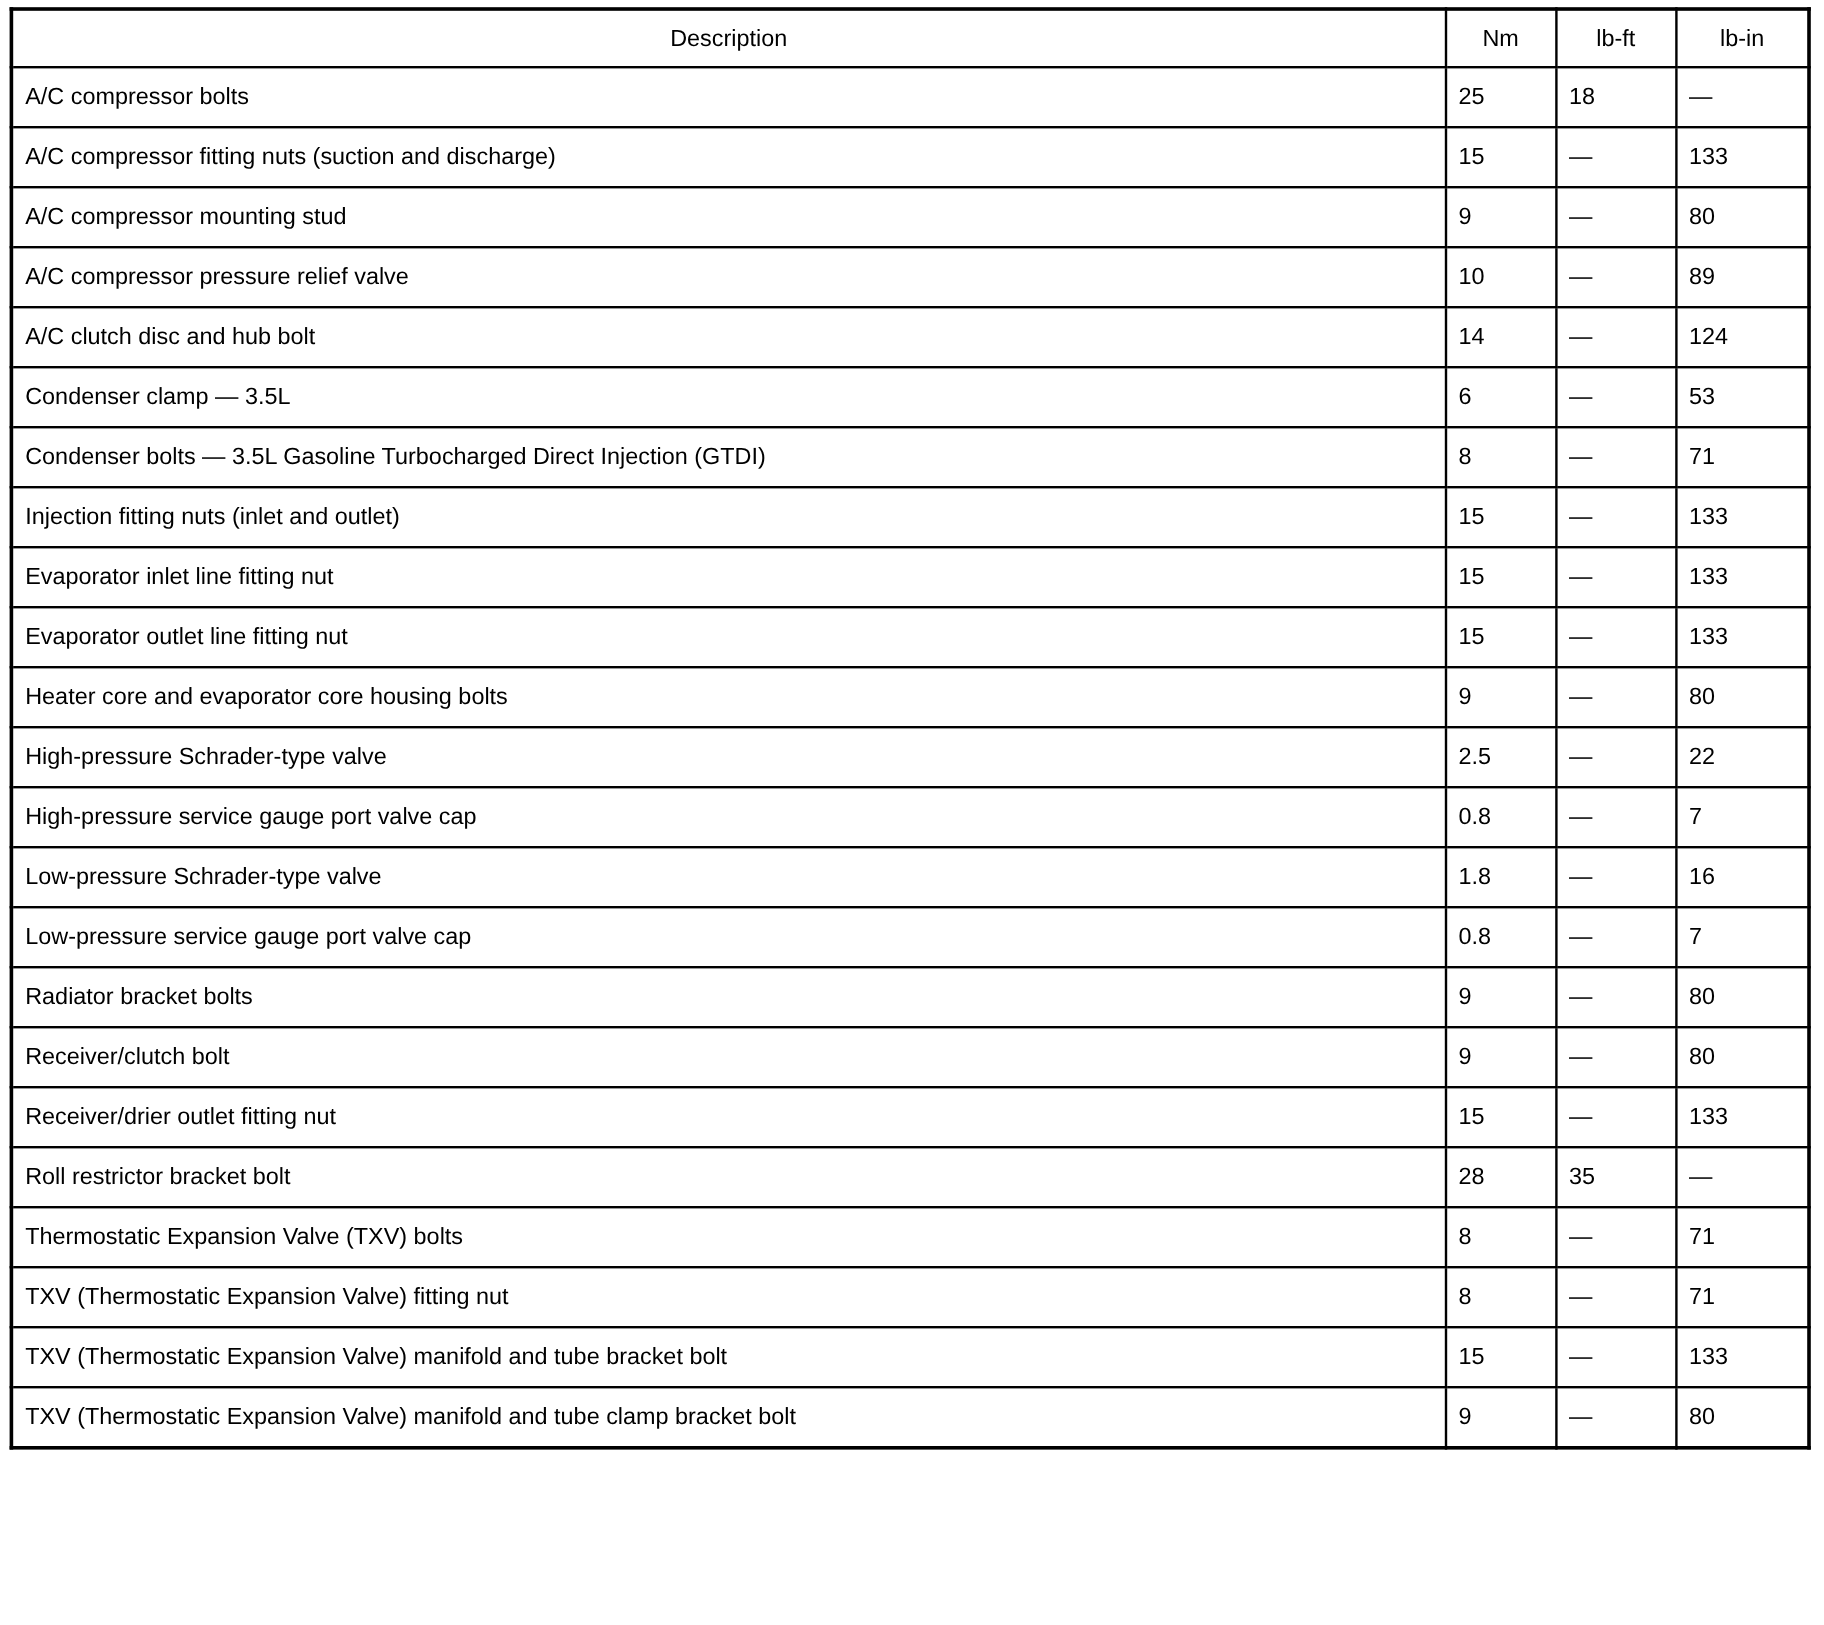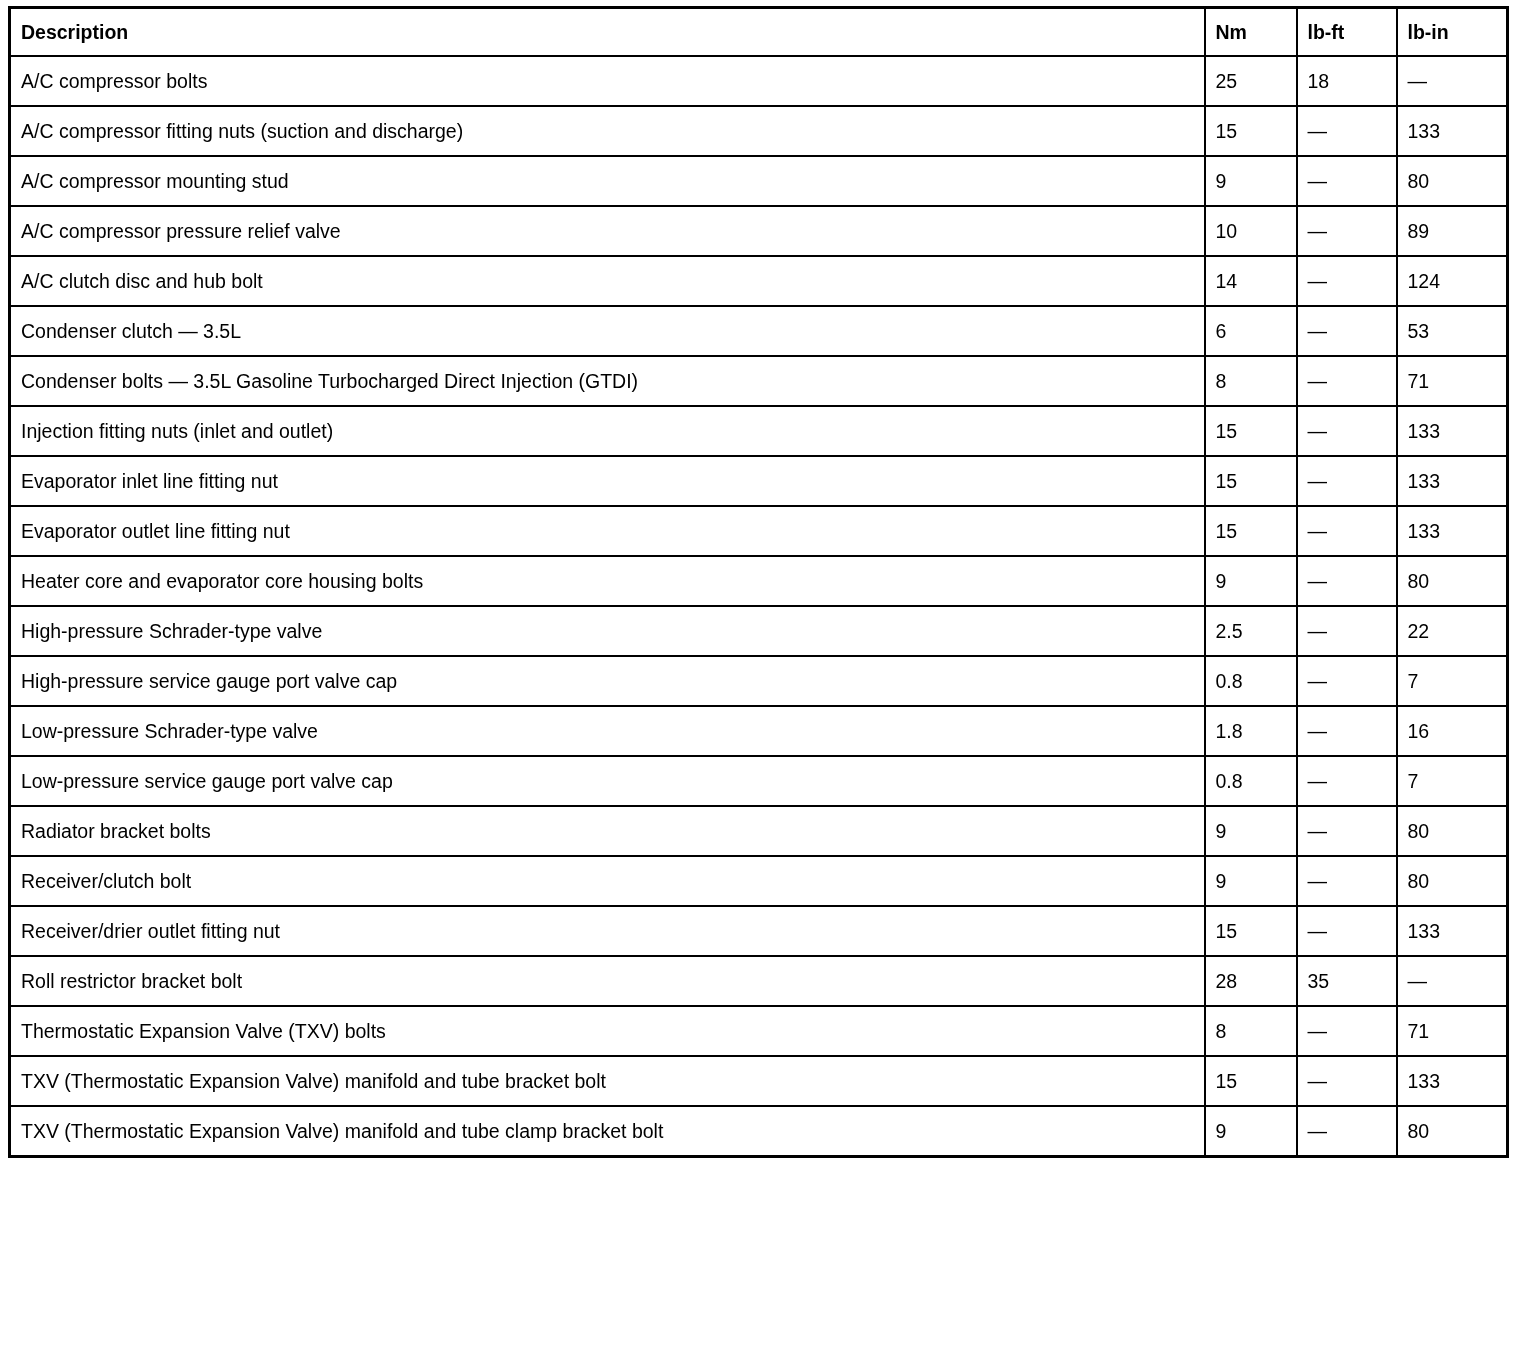--- a/index.html
+++ b/index.html
@@ -32,22 +32,23 @@
     height: 48px;
     font-size: 19.5px;
     line-height: 22px;
     text-align: left;
     vertical-align: middle;
     font-weight: normal;
     white-space: nowrap;
     overflow: hidden;
   }
   table.spec-table thead th {
-    font-weight: bold;
+    font-weight: normal;
     height: 46px;
+    text-align: center;
   }
   col.c-desc { width: 1195px; }
   col.c-nm   { width: 92px; }
   col.c-lbft { width: 100px; }
   col.c-lbin { width: 111px; }
 </style>
 </head>
 <body>
 
 <div class="page">
@@ -91,21 +92,21 @@
           <td>—</td>
           <td>89</td>
         </tr>
         <tr>
           <td>A/C clutch disc and hub bolt</td>
           <td>14</td>
           <td>—</td>
           <td>124</td>
         </tr>
         <tr>
-          <td>Condenser clutch — 3.5L</td>
+          <td>Condenser clamp — 3.5L</td>
           <td>6</td>
           <td>—</td>
           <td>53</td>
         </tr>
         <tr>
           <td>Condenser bolts — 3.5L Gasoline Turbocharged Direct Injection (GTDI)</td>
           <td>8</td>
           <td>—</td>
           <td>71</td>
         </tr>
@@ -176,20 +177,26 @@
           <td>133</td>
         </tr>
         <tr>
           <td>Roll restrictor bracket bolt</td>
           <td>28</td>
           <td>35</td>
           <td>—</td>
         </tr>
         <tr>
           <td>Thermostatic Expansion Valve (TXV) bolts</td>
+          <td>8</td>
+          <td>—</td>
+          <td>71</td>
+        </tr>
+        <tr>
+          <td>TXV (Thermostatic Expansion Valve) fitting nut</td>
           <td>8</td>
           <td>—</td>
           <td>71</td>
         </tr>
         <tr>
           <td>TXV (Thermostatic Expansion Valve) manifold and tube bracket bolt</td>
           <td>15</td>
           <td>—</td>
           <td>133</td>
         </tr>

